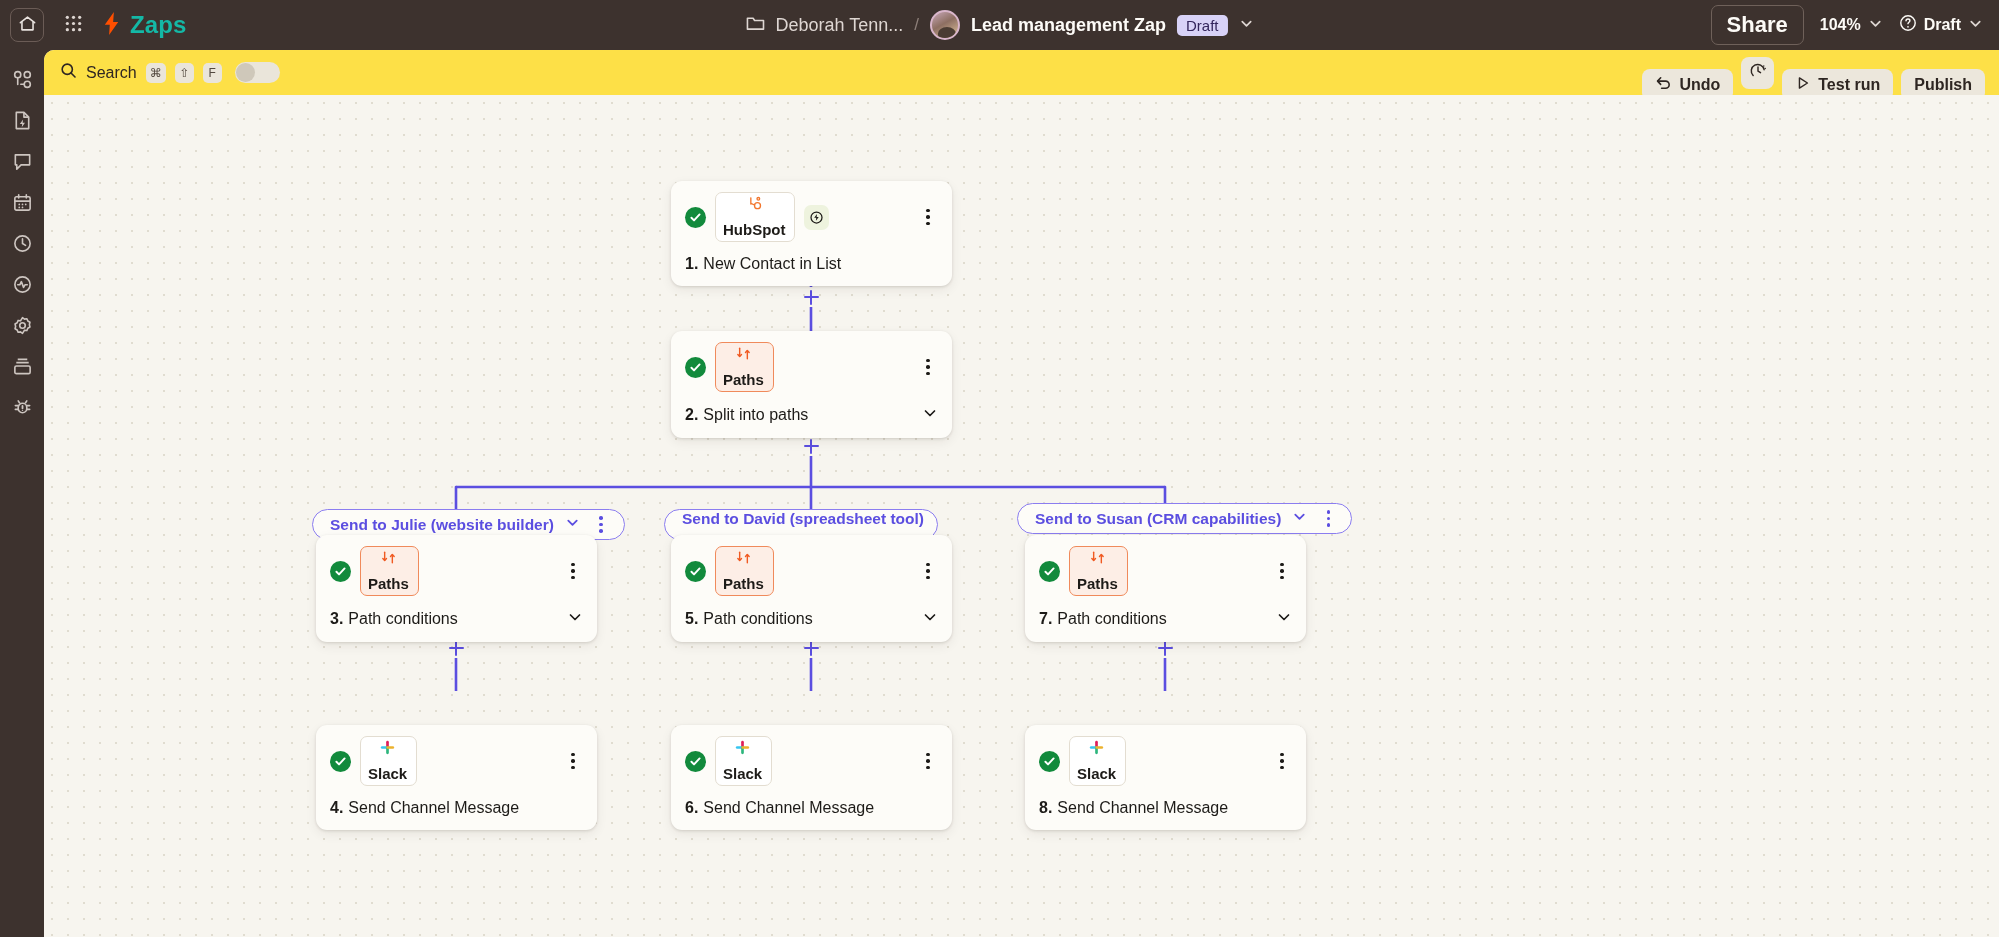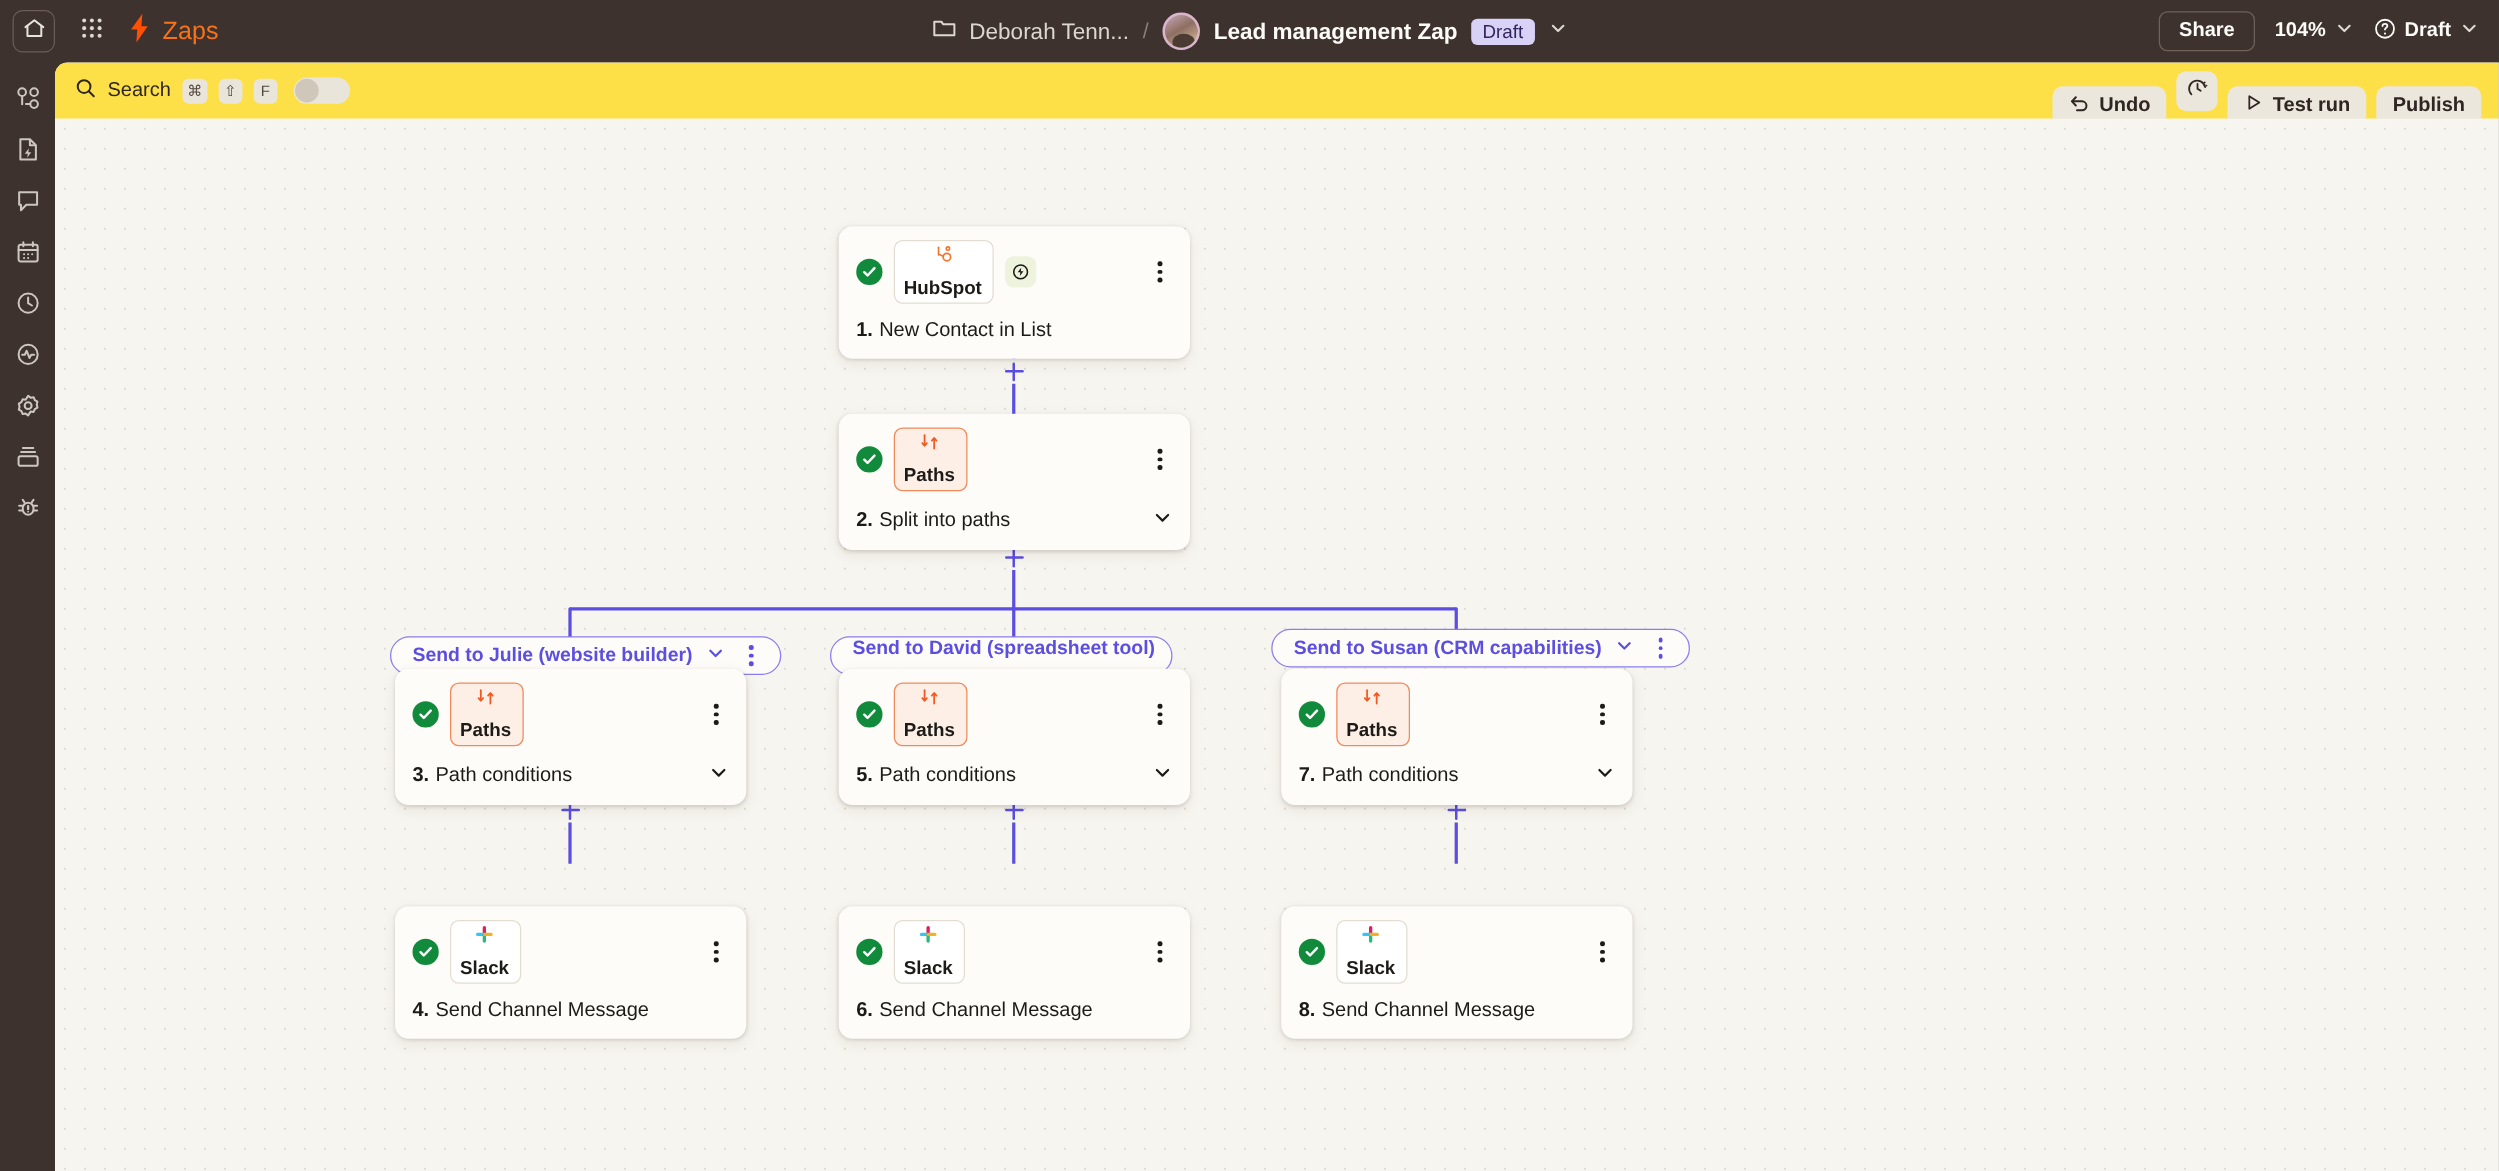--- a/index.html
+++ b/index.html
@@ -16,21 +16,21 @@
     background: #3d322e;
     display: flex; align-items: center;
   }
   .tb-left { display: flex; align-items: center; gap: 4px; padding-left: 10px; }
   .home-btn {
     width: 34px; height: 34px; border: 1.5px solid #6b5c56; border-radius: 8px;
     display: flex; align-items: center; justify-content: center;
   }
   .grid-btn { width: 34px; height: 34px; display: flex; align-items: center; justify-content: center; margin-left: 8px;}
   .zaps-brand { display: flex; align-items: center; gap: 9px; margin-left: 8px; }
-  .zaps-label { color: #f97316; font-size: 20px; font-weight: 400; letter-spacing: .1px;}
+  .zaps-label { color: #14b8a6; font-size: 24px; font-weight: 700; letter-spacing: .1px;}
 
   .tb-center {
     position: absolute; left: 50%; transform: translateX(-50%);
     display: flex; align-items: center; gap: 11px; height: 50px;
   }
   .folder-name { color: #ded6d2; font-size: 18px; }
   .slash { color: #8d7f79; font-size: 17px; }
   .avatar {
     width: 30px; height: 30px; border-radius: 50%;
     background: linear-gradient(150deg,#c9a8b8 0%,#8d6f62 45%,#e0c39c 100%);
@@ -43,21 +43,21 @@
   .zap-title { color: #fdfbf7; font-size: 18px; font-weight: 700; }
   .draft-badge {
     background: #d8d2f7; color: #33255c; font-size: 15px; font-weight: 500;
     padding: 2px 9px; border-radius: 5px;
   }
   .tb-right {
     margin-left: auto; display: flex; align-items: center; gap: 16px; padding-right: 16px;
   }
   .share-btn {
     border: 1.5px solid #6f615a; border-radius: 7px; color: #fdfbf7;
-    font-size: 16px; font-weight: 600; padding: 6px 15px; background: transparent;
+    font-size: 22px; font-weight: 600; padding: 6px 15px; background: transparent;
   }
   .zoom-ctl, .help-ctl {
     display: flex; align-items: center; gap: 7px; color: #fdfbf7;
     font-size: 16px; font-weight: 600;
   }
 
   
   .rail {
     position: absolute; top: 50px; left: 0; width: 44px; height: 887px;
     background: #3d322e; display: flex; flex-direction: column;

